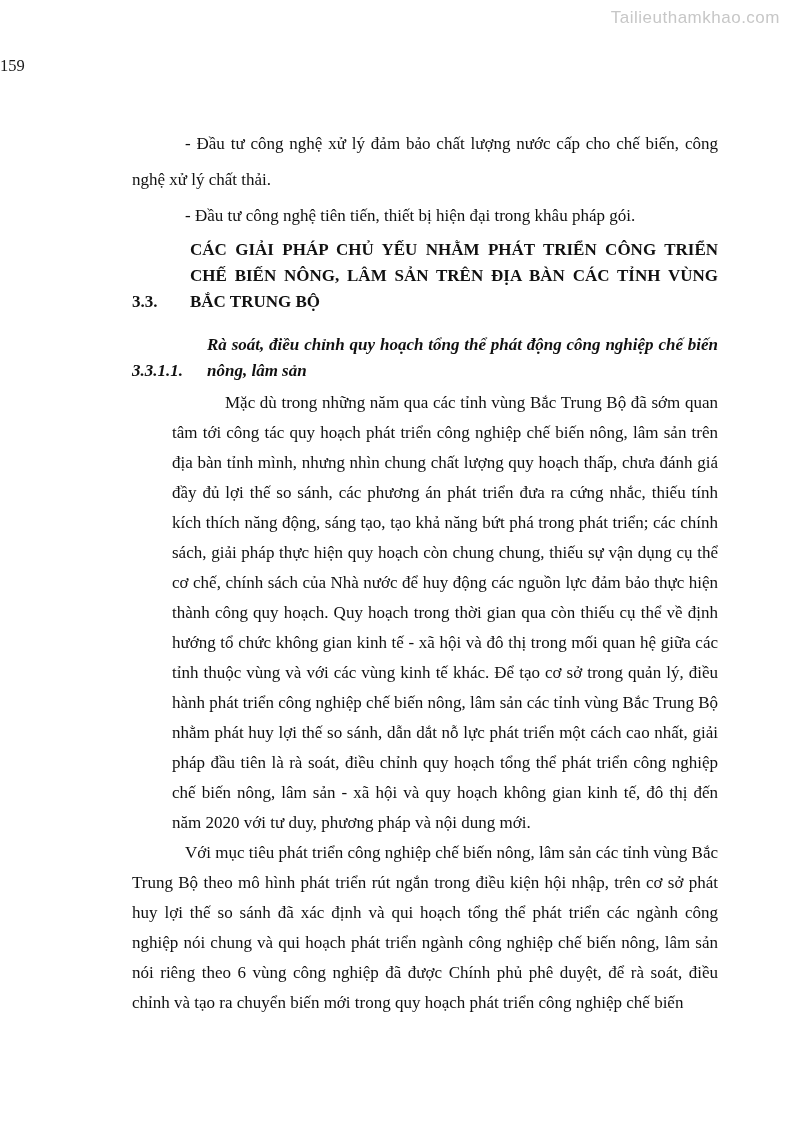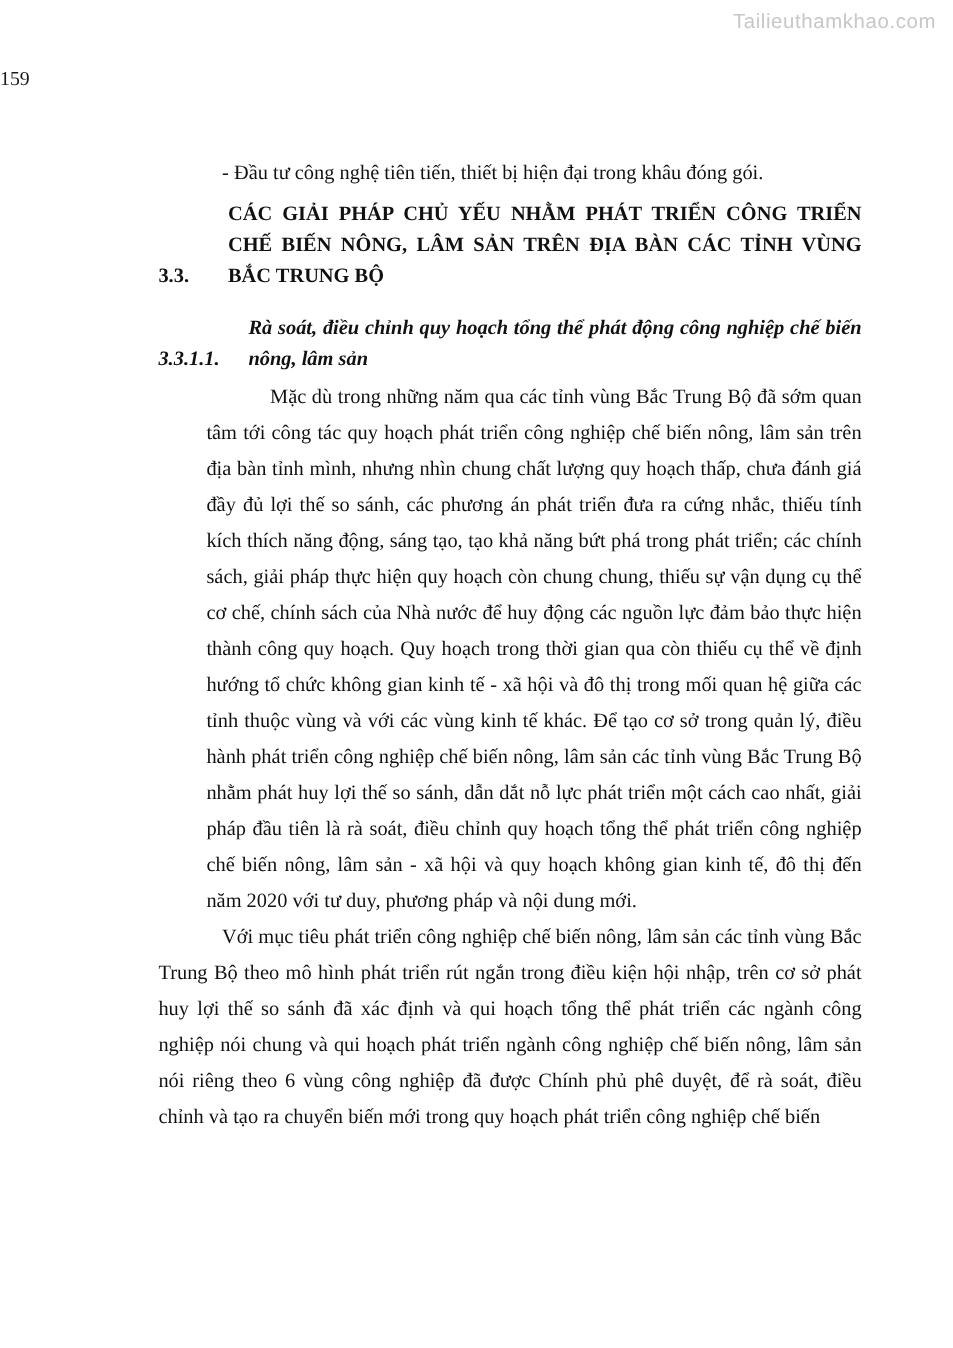--- a/index.html
+++ b/index.html
@@ -85,22 +85,23 @@
 <body>
 
 <div class="page">
 
   <div class="watermark">Tailieuthamkhao.com</div>
 
   <div class="page-number">159</div>
 
   <div class="body-col">
 
+    <p class="para bullet-para">- Đầu tư công nghệ xử lý đảm bảo chất lượng nước cấp cho chế biến, công nghệ xử lý chất thải.</p>
 
-    <p class="para bullet-para">- Đầu tư công nghệ tiên tiến, thiết bị hiện đại trong khâu đóng gói.</p>
+    <p class="para bullet-para">- Đầu tư công nghệ tiên tiến, thiết bị hiện đại trong khâu pháp gói.</p>
 
     <div class="heading">
       <span class="hnum">3.3.</span>
       <span class="htxt">CÁC GIẢI PHÁP CHỦ YẾU NHẰM PHÁT TRIỂN CÔNG TRIỂN CHẾ BIẾN NÔNG, LÂM SẢN TRÊN ĐỊA BÀN CÁC TỈNH VÙNG BẮC TRUNG BỘ</span>
     </div>
 
 
     <div class="heading italic">
       <span class="hnum">3.3.1.1.</span>
       <span class="htxt">Rà soát, điều chỉnh quy hoạch tổng thể phát động công nghiệp chế biến nông, lâm sản</span>

